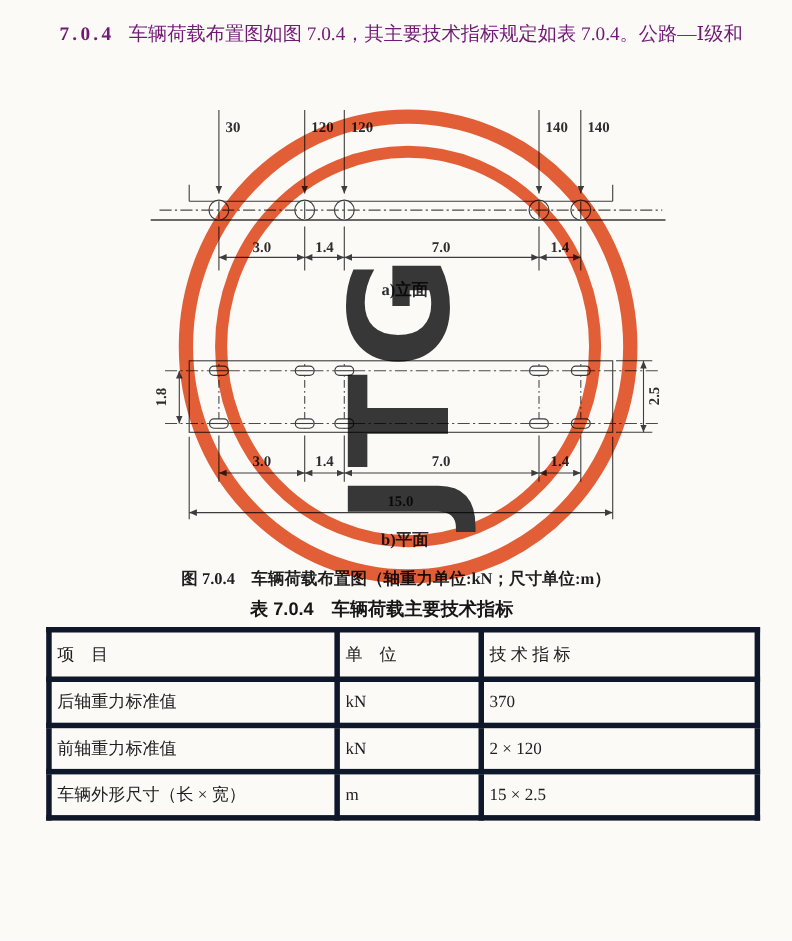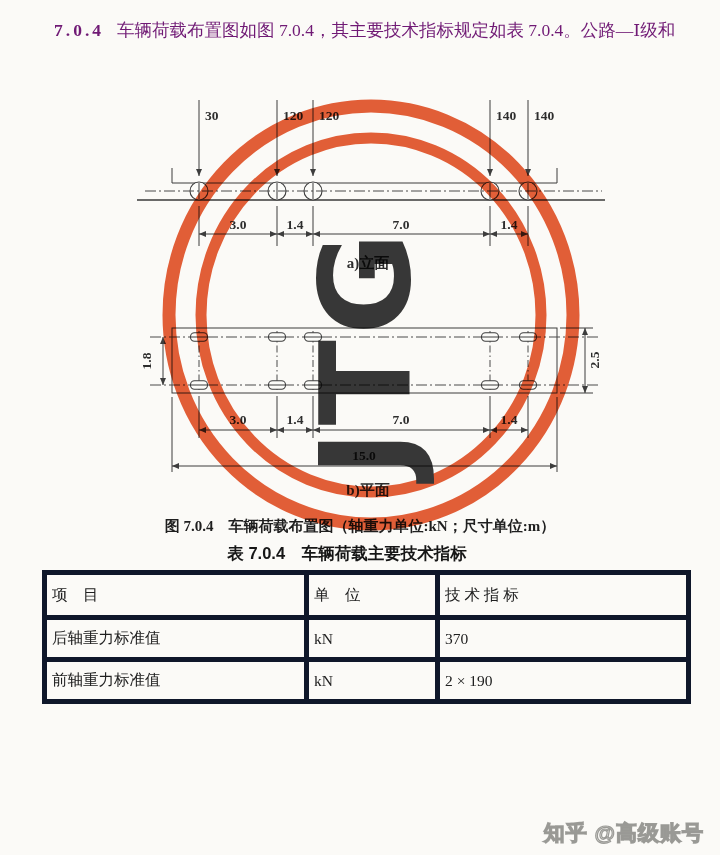--- a/index.html
+++ b/index.html
@@ -213,26 +213,30 @@
       <td>技 术 指 标</td>
     </tr>
     <tr>
       <td>后轴重力标准值</td>
       <td>kN</td>
       <td>370</td>
     </tr>
     <tr>
       <td>前轴重力标准值</td>
       <td>kN</td>
-      <td>2 × 190</td>
+      <td>2 × 120</td>
+    </tr>
+    <tr>
+      <td>车辆外形尺寸（长 × 宽）</td>
+      <td>m</td>
+      <td>15 × 2.5</td>
     </tr>
   </tbody>
     </table>
 
   <svg class="wm" width="720" height="855" viewBox="0 0 720 855">
     <ellipse class="wm-ring" cx="371" cy="315" rx="202" ry="209" stroke="#e4572e" stroke-width="13"></ellipse>
     <ellipse class="wm-ring" cx="371" cy="315" rx="170" ry="177" stroke="#e4572e" stroke-width="11"></ellipse>
     <text class="wm-text" x="365" y="352" fill="#e4572e" text-anchor="middle" dominant-baseline="central" transform="rotate(-90 365 352)">JTG</text>
   </svg>
 
-  <div class="credit">知乎 @高级账号</div>
 
 </div>
 
 </body></html>

